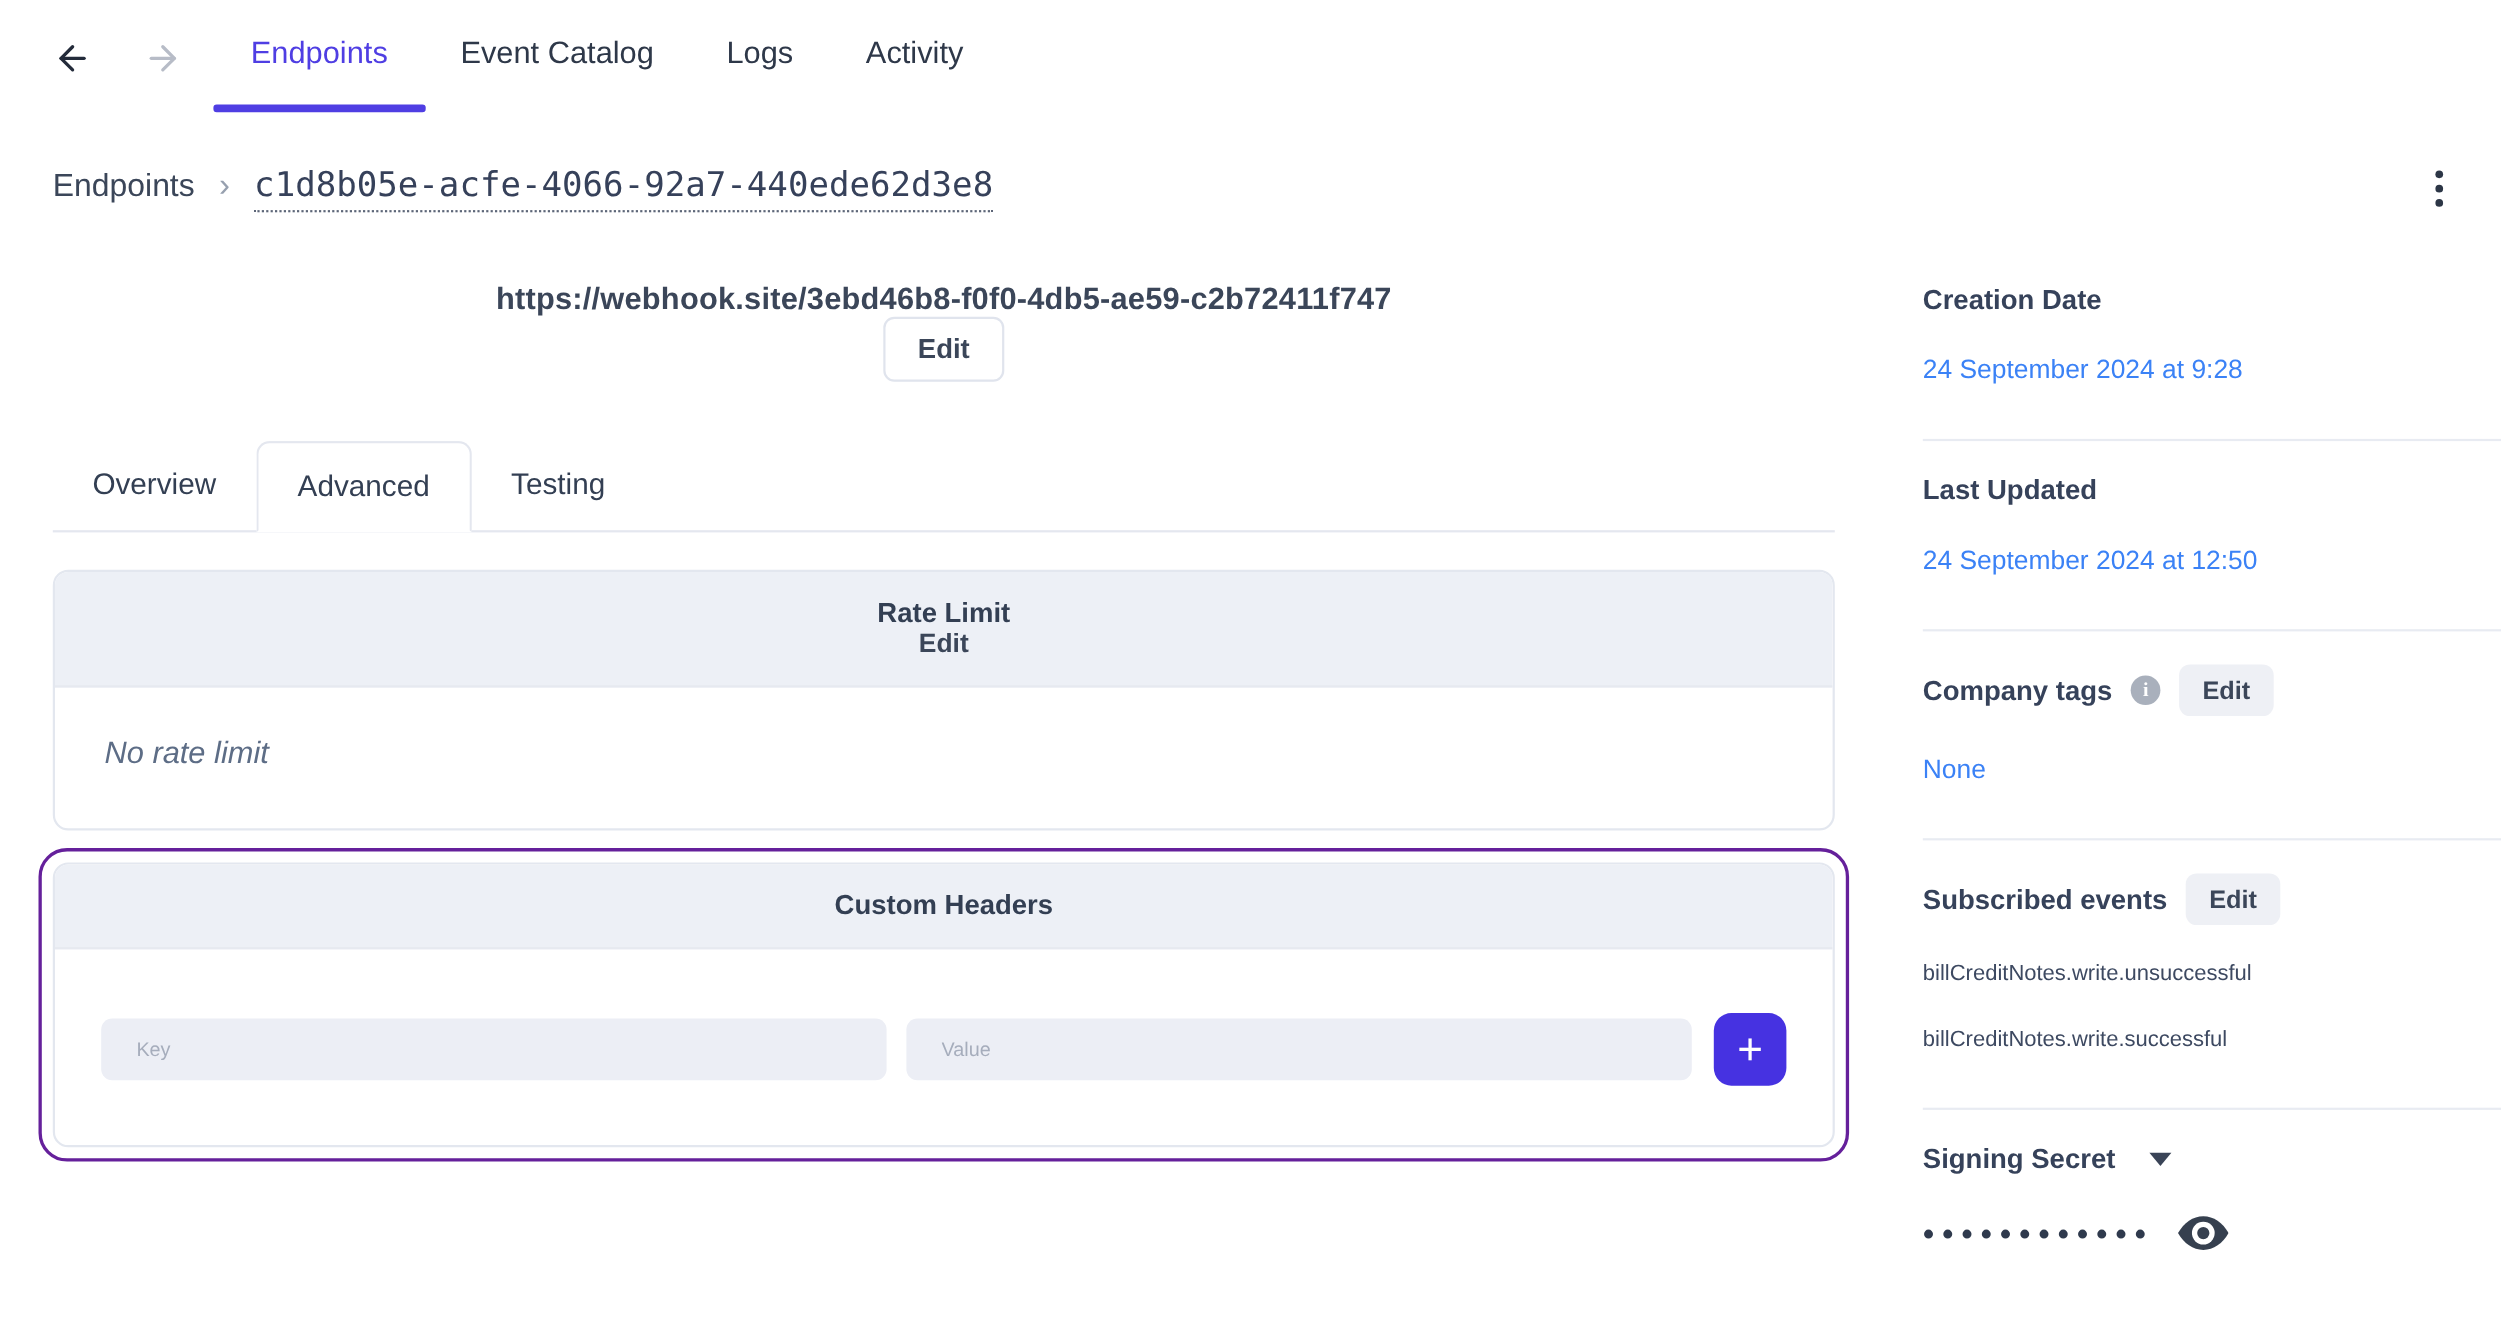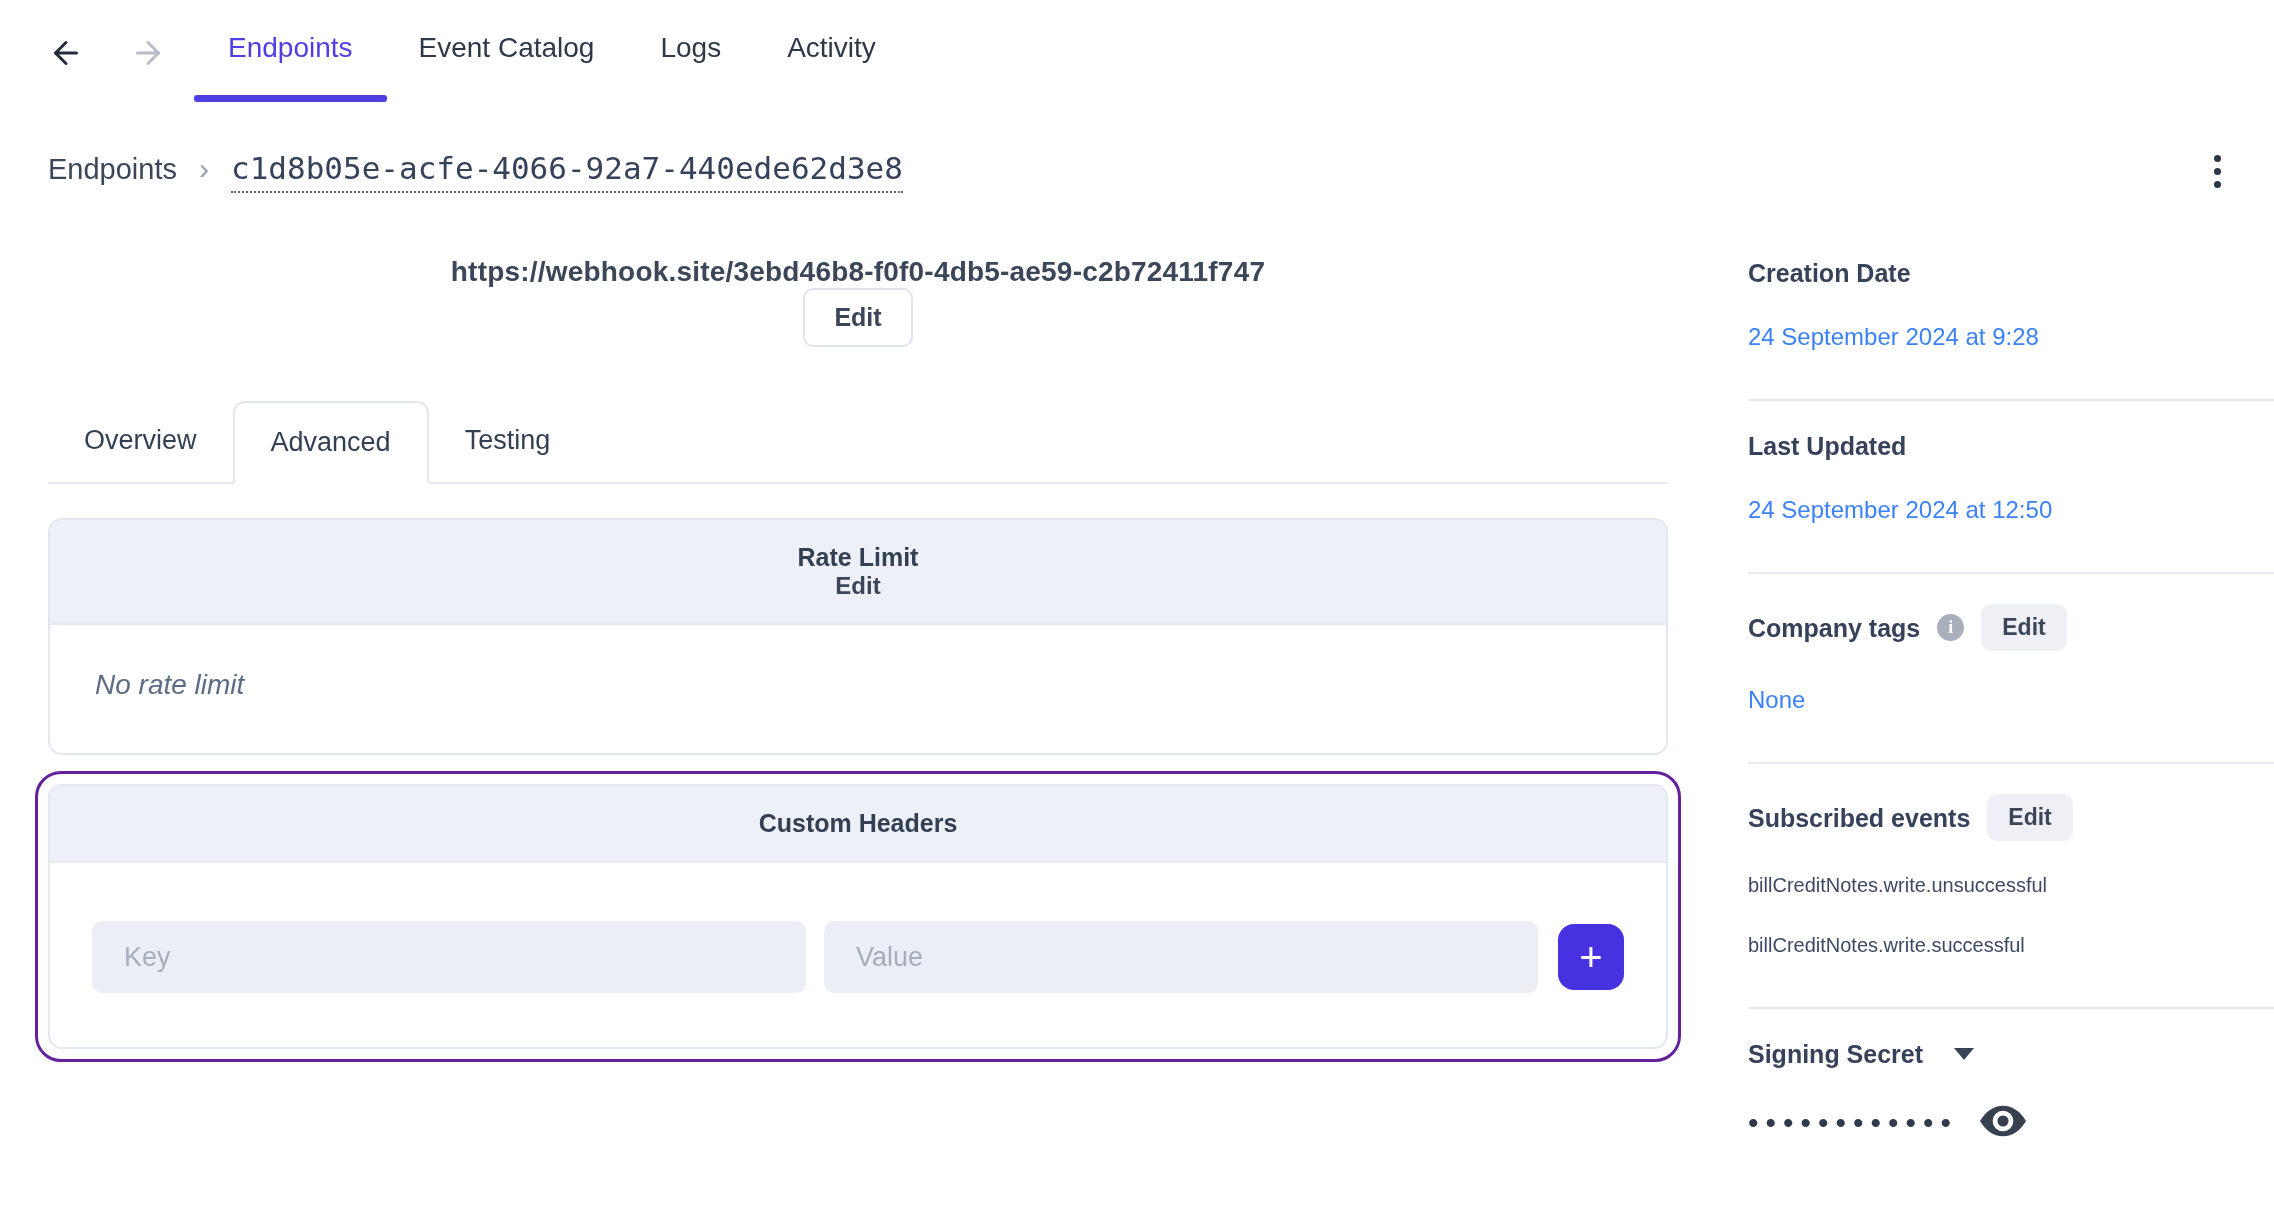--- a/index.html
+++ b/index.html
@@ -83,22 +83,22 @@
   .card-title { font-size: 25px; font-weight: 600; color: #333f53; }
   .card-edit { font-size: 24px; font-weight: 700; color: #3b4659; }
   .rate-limit-body { padding: 44px 45px 52px; }
   .empty-text { font-style: italic; font-size: 28px; color: #5d6d86; }
 
   .ring {
     margin: 16px -13px 0; border: 3px solid #65209b; border-radius: 26px; padding: 10px;
   }
   .headers-body { padding: 58px 42px 54px; display: flex; align-items: center; gap: 18px; }
   .hdr-input {
-    flex: 1; height: 72px; background: #eceef5; border: none; border-radius: 10px;
-    padding: 0 32px; font-size: 27px; color: #701a75; font-family: inherit; outline: none;
+    flex: 1; height: 56px; background: #eceef5; border: none; border-radius: 10px;
+    padding: 0 32px; font-size: 18px; color: #701a75; font-family: inherit; outline: none;
   }
   .hdr-input::placeholder { color: #a6adbc; }
   .plus-btn {
     flex: none; width: 66px; height: 66px; border-radius: 16px; background: #4632e1;
     color: #fff; font-size: 40px; font-weight: 400; line-height: 0;
     display: flex; align-items: center; justify-content: center; margin-left: 2px;
   }
 
   
   .side-section { padding: 30px 0 46px; }

